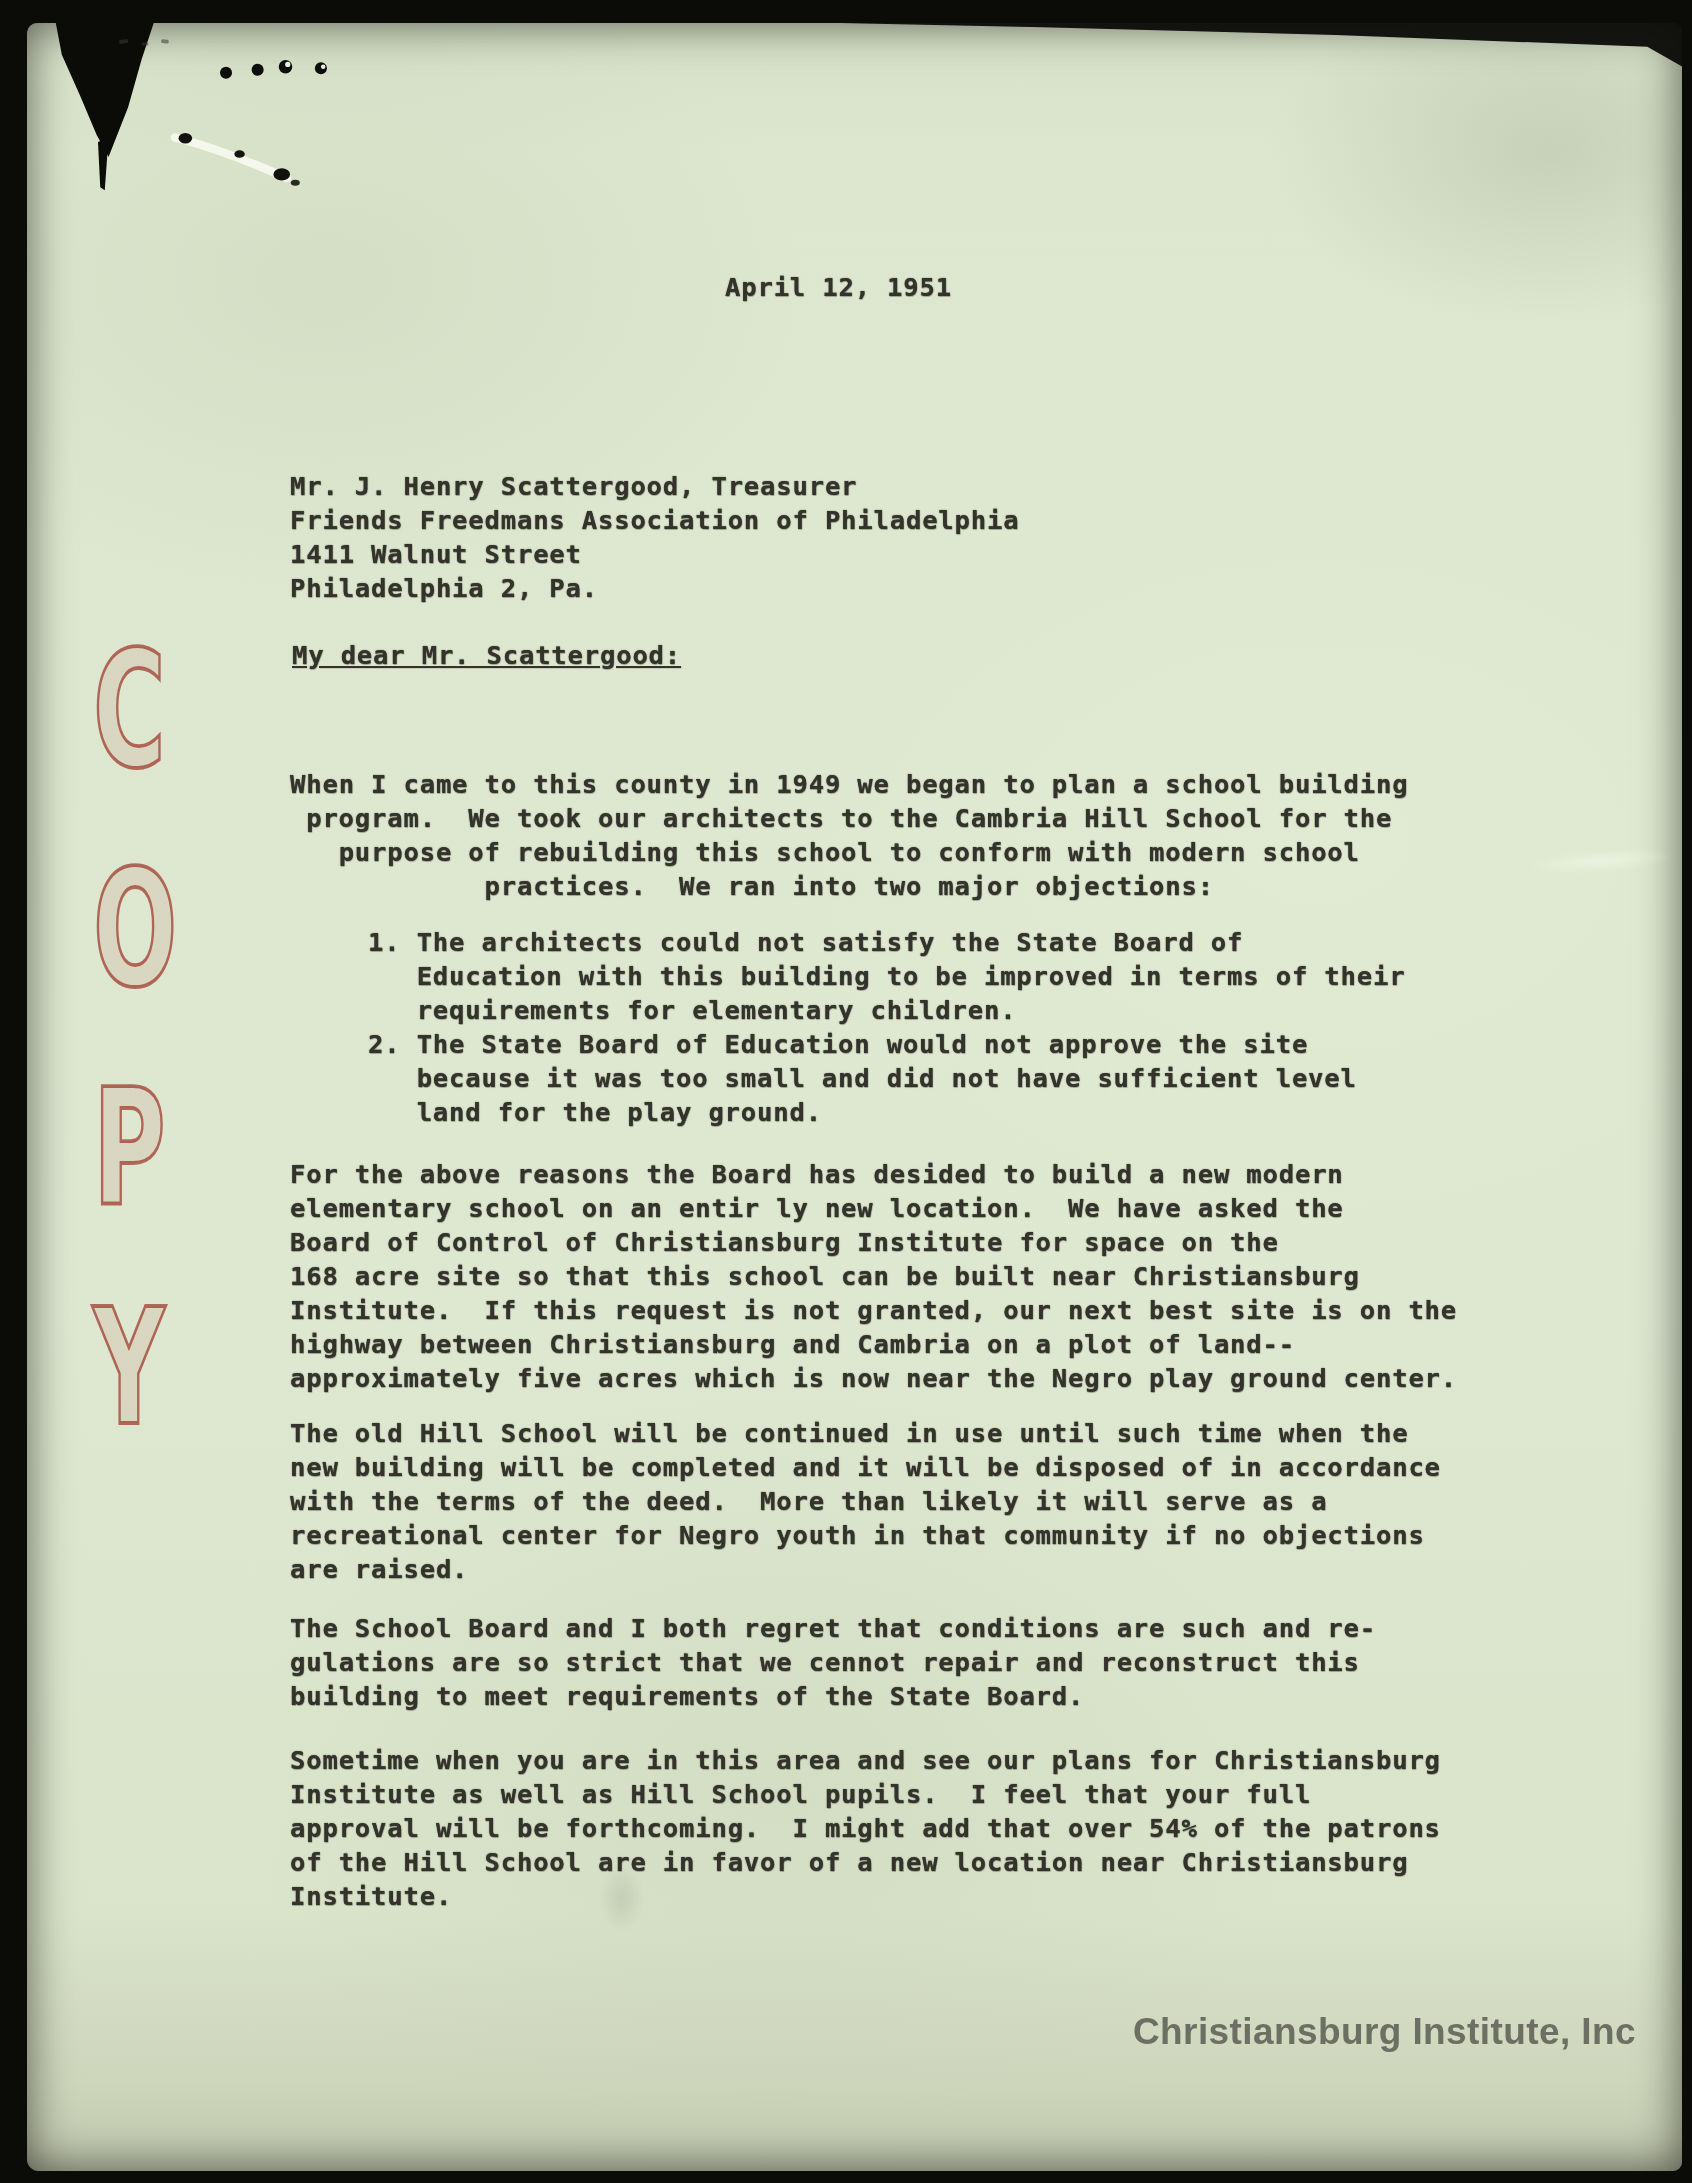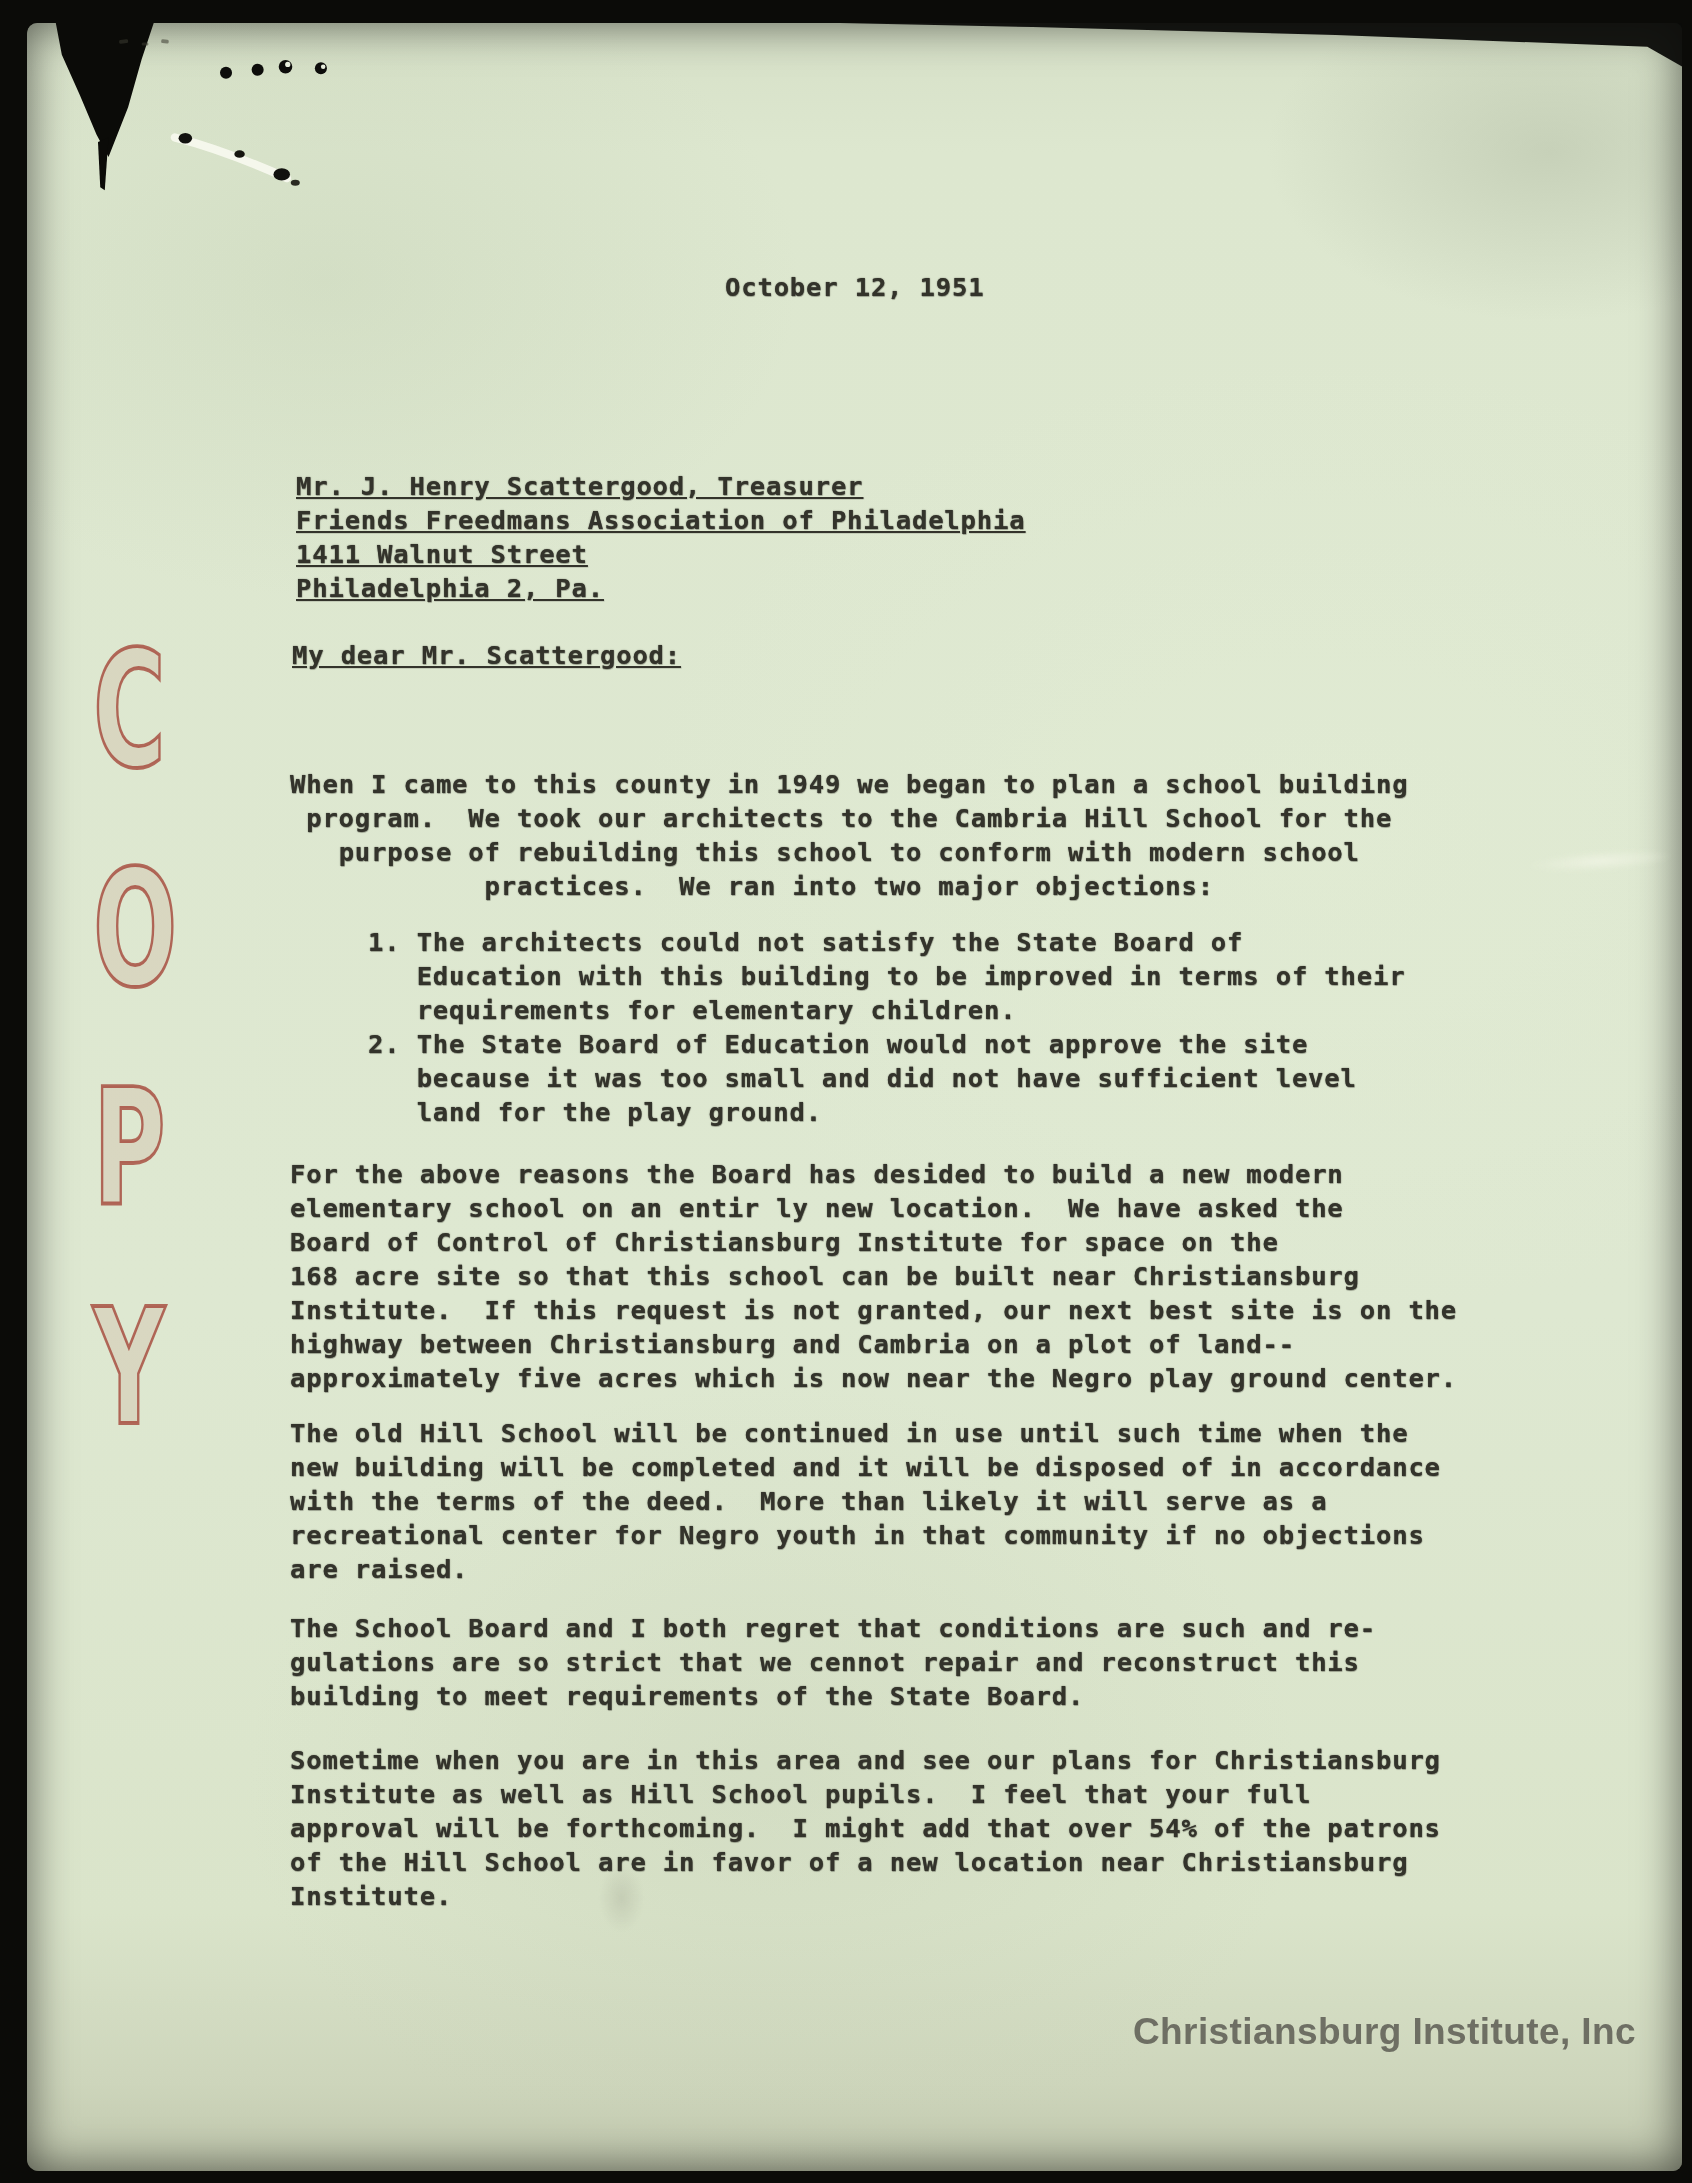--- a/index.html
+++ b/index.html
@@ -33,21 +33,21 @@
     font-family: "DejaVu Sans Mono", "Liberation Mono", monospace;
     font-weight: bold;
     font-size: 25.6px;
     line-height: 34px;
     letter-spacing: 0.8px;
     color: #33332b;
     white-space: pre;
     text-shadow: 0 0 1.2px rgba(48,48,40,0.85), 0.5px 0.6px 0 rgba(48,48,40,0.25);
   }
   .date-line      { left: 698px;  top: 247px; }
-  .recipient      { left: 269px;  top: 446px; text-decoration: underline; }
+  .recipient      { left: 263px;  top: 446px; }
   .salutation     { left: 265px;  top: 615px; text-decoration: underline; }
   .p-acknowledge  { left: 263px;  top: 679px; }
   .p-program      { left: 263px;  top: 744px; text-align: center; }
   .p-objections   { left: 341px;  top: 902px; }
   .p-reasons      { left: 263px;  top: 1134px; }
   .p-oldschool    { left: 263px;  top: 1393px; }
   .p-regret       { left: 263px;  top: 1588px; }
   .p-sometime     { left: 263px;  top: 1720px; }
 
   
@@ -144,21 +144,21 @@
     <div class="artifact crease"></div>
     <div class="artifact smudge-mid"></div>
 
     <div class="copy-stamp">
       <div class="copy-letter">C</div>
       <div class="copy-letter">O</div>
       <div class="copy-letter">P</div>
       <div class="copy-letter">Y</div>
     </div>
 
-    <div class="tw date-line">October 12, 1951</div>
+    <div class="tw date-line">April 12, 1951</div>
 
     <div class="tw recipient">Mr. J. Henry Scattergood, Treasurer
 Friends Freedmans Association of Philadelphia
 1411 Walnut Street
 Philadelphia 2, Pa.</div>
 
     <div class="tw salutation">My dear Mr. Scattergood:</div>
 
 
     <div class="tw p-program">When I came to this county in 1949 we began to plan a school building

